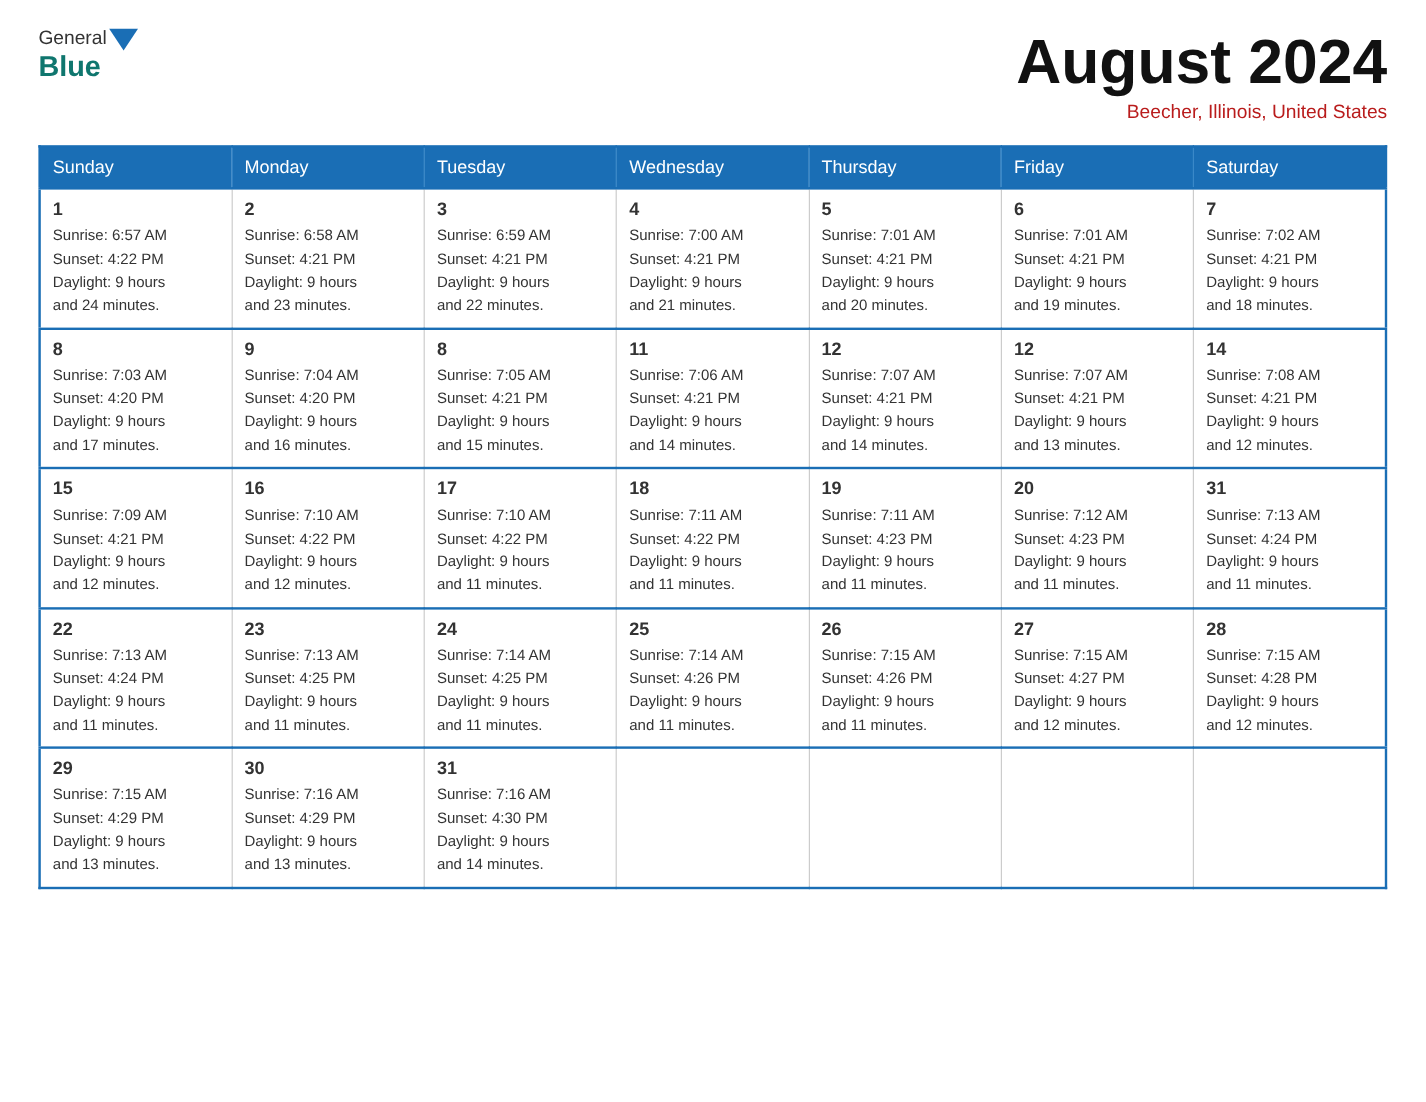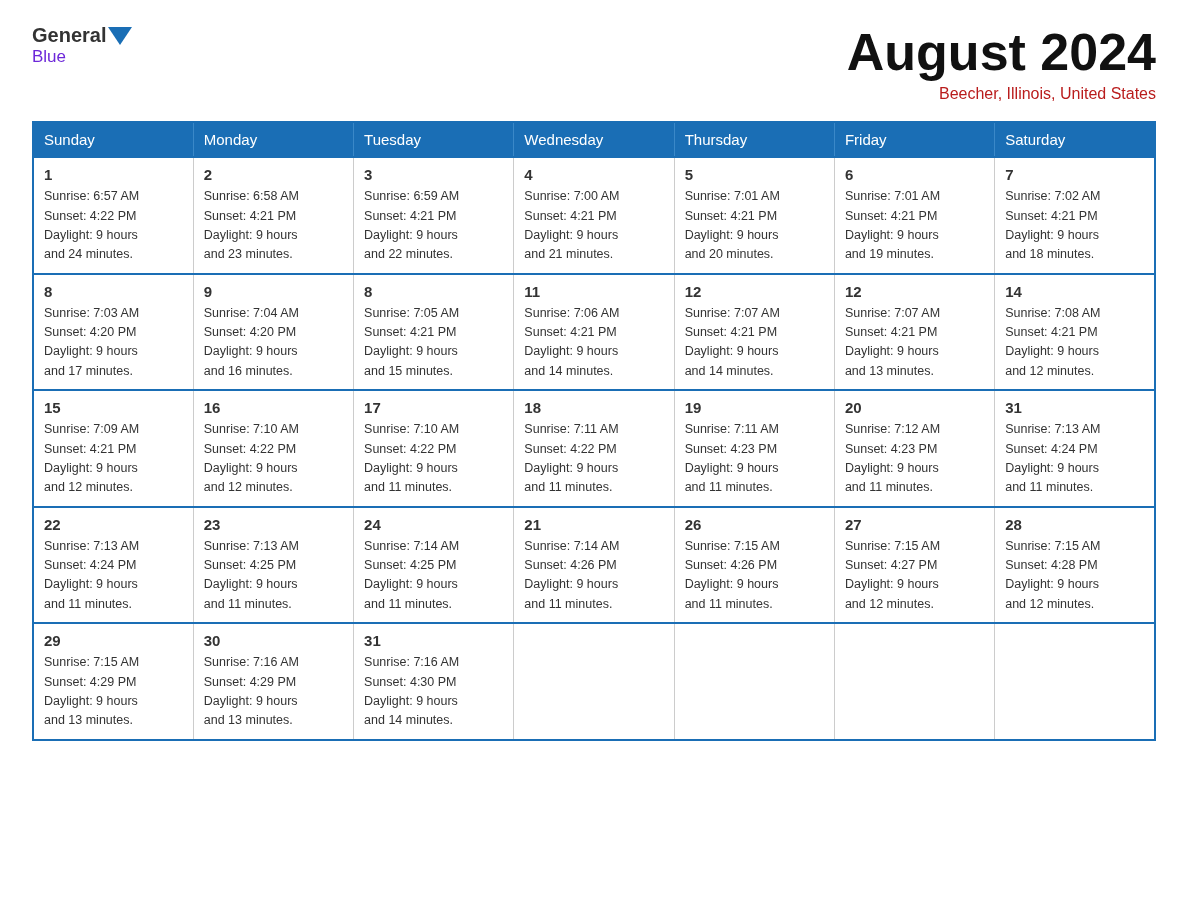--- a/index.html
+++ b/index.html
@@ -16,40 +16,40 @@
       align-items: flex-start;
       margin-bottom: 18px;
     }
     .logo {
       display: flex;
       flex-direction: column;
       align-items: flex-start;
     }
     .logo-text {
       display: flex;
-      align-items: center;
-      font-size: 20px;
-      font-weight: bold;
+      align-items: flex-end;
+      font-size: 16px;
+      font-weight: normal;
       color: #333;
     }
     .logo-general { color: #333; }
     .logo-arrow {
       display: inline-block;
       width: 0;
       height: 0;
       border-left: 12px solid transparent;
       border-right: 12px solid transparent;
       border-top: 18px solid #1a6eb5;
       margin: 0 2px;
       vertical-align: middle;
     }
     .logo-blue {
-      color: #6d28d9;
-      font-size: 17px;
-      font-weight: normal;
+      color: #0f766e;
+      font-size: 24px;
+      font-weight: bold;
     }
     .title-section {
       text-align: right;
     }
     .month-title {
       font-size: 52px;
       font-weight: bold;
       color: #111;
       line-height: 1.1;
     }
@@ -231,21 +231,21 @@
         </td>
         <td>
           <span class="day-number">23</span>
           <div class="day-info">Sunrise: 7:13 AM<br>Sunset: 4:25 PM<br>Daylight: 9 hours<br>and 11 minutes.</div>
         </td>
         <td>
           <span class="day-number">24</span>
           <div class="day-info">Sunrise: 7:14 AM<br>Sunset: 4:25 PM<br>Daylight: 9 hours<br>and 11 minutes.</div>
         </td>
         <td>
-          <span class="day-number">21</span>
+          <span class="day-number">25</span>
           <div class="day-info">Sunrise: 7:14 AM<br>Sunset: 4:26 PM<br>Daylight: 9 hours<br>and 11 minutes.</div>
         </td>
         <td>
           <span class="day-number">26</span>
           <div class="day-info">Sunrise: 7:15 AM<br>Sunset: 4:26 PM<br>Daylight: 9 hours<br>and 11 minutes.</div>
         </td>
         <td>
           <span class="day-number">27</span>
           <div class="day-info">Sunrise: 7:15 AM<br>Sunset: 4:27 PM<br>Daylight: 9 hours<br>and 12 minutes.</div>
         </td>

